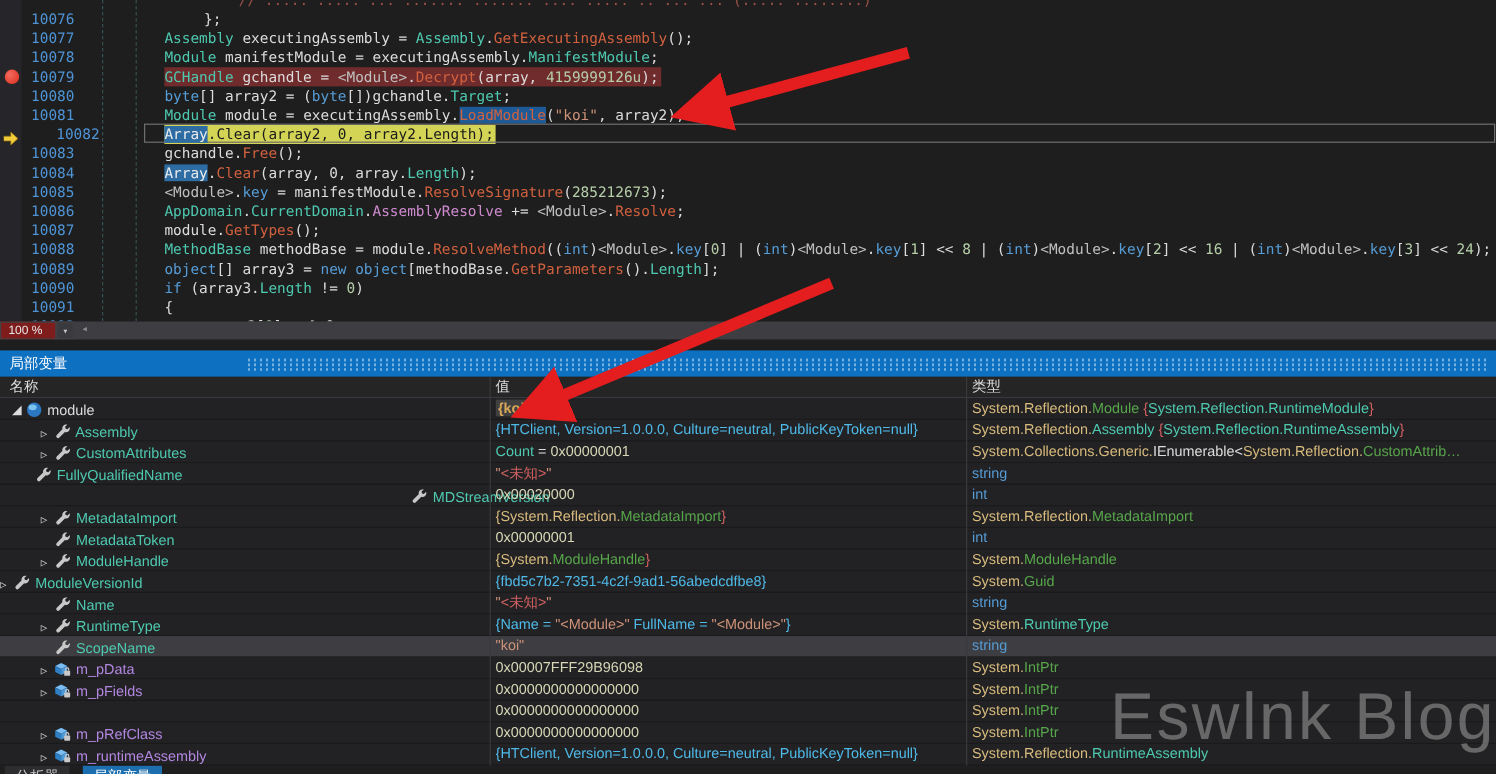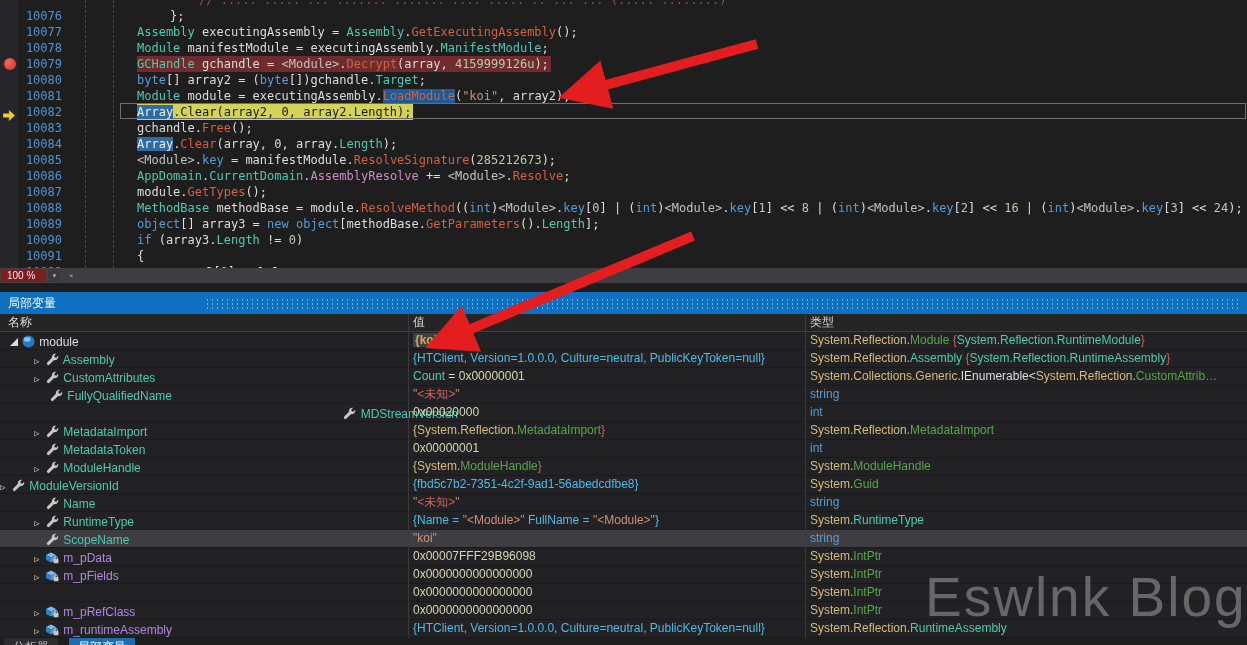--- a/index.html
+++ b/index.html
@@ -80,21 +80,21 @@
     <div class="indent-guide" style="left:85px"></div>
     <div class="indent-guide" style="left:113px"></div>
     <div id="bp-margin"></div>
     <div id="gutter">
         <div class="lnum" style="top: 8px;">10076</div>
         <div class="lnum" style="top: 24px;">10077</div>
         <div class="lnum" style="top: 40px;">10078</div>
         <div class="lnum" style="top: 56px;">10079</div>
         <div class="lnum" style="top: 72px;">10080</div>
         <div class="lnum" style="top: 88px;">10081</div>
-        <div class="lnum" style="top: 104px;">10082</div>
+        <div class="lnum" style="top: 104px; margin-left: 21px;">10082</div>
         <div class="lnum" style="top: 120px;">10083</div>
         <div class="lnum" style="top: 136px;">10084</div>
         <div class="lnum" style="top: 152px;">10085</div>
         <div class="lnum" style="top: 168px;">10086</div>
         <div class="lnum" style="top: 184px;">10087</div>
         <div class="lnum" style="top: 200px;">10088</div>
         <div class="lnum" style="top: 216px;">10089</div>
         <div class="lnum" style="top: 232px;">10090</div>
         <div class="lnum" style="top: 248px;">10091</div>
         <div class="lnum" style="top: 264px;">10092</div>
@@ -166,21 +166,21 @@
         <div class="typecell"><span class="vy">System.Reflection.</span><span class="vt">Assembly</span><span class="vw"> </span><span class="vr">{</span><span class="vt">System.Reflection.RuntimeAssembly</span><span class="vr">}</span></div>
       </div>
       <div class="lrow" style="top: 36px;">
         <div class="namecell" style="padding-left: 34px; line-height: 17px;"><span class="tree-arrow-c">▷</span><span class="icon-sp"><svg width="13" height="13" viewBox="0 0 16 16">
               <path d="M11.2 1a4 4 0 0 0-3.9 4.9L1.6 11.6a1.9 1.9 0 1 0 2.7 2.7l5.7-5.7A4 4 0 0 0 14.9 3.4l-2.3 2.3-1.9-.5-.5-1.9L12.5 1a4 4 0 0 0-1.3 0z" fill="#c8c8c8"></path>
             </svg></span><span class="vname nm-p"> CustomAttributes</span></div>
         <div class="valcell"><span class="vt">Count</span><span class="vw"> = </span><span class="vp">0x00000001</span></div>
         <div class="typecell"><span class="vy">System.Collections.Generic.</span><span class="vw">IEnumerable&lt;</span><span class="vy">System.Reflection.</span><span class="vg">CustomAttrib…</span></div>
       </div>
       <div class="lrow" style="top: 54px;">
-        <div class="namecell" style="padding-left: 38px; line-height: 17px;"><span class="tree-arrow-c"> </span><span class="icon-sp"><svg width="13" height="13" viewBox="0 0 16 16">
+        <div class="namecell" style="padding-left: 18px; line-height: 17px;"><span class="tree-arrow-c"> </span><span class="icon-sp"><svg width="13" height="13" viewBox="0 0 16 16">
               <path d="M11.2 1a4 4 0 0 0-3.9 4.9L1.6 11.6a1.9 1.9 0 1 0 2.7 2.7l5.7-5.7A4 4 0 0 0 14.9 3.4l-2.3 2.3-1.9-.5-.5-1.9L12.5 1a4 4 0 0 0-1.3 0z" fill="#c8c8c8"></path>
             </svg></span><span class="vname nm-p"> FullyQualifiedName</span></div>
         <div class="valcell"><span class="vo">"</span><span class="vr">&lt;未知&gt;</span><span class="vo">"</span></div>
         <div class="typecell"><span class="vb">string</span></div>
       </div>
       <div class="lrow" style="top: 72px;">
         <div class="namecell" style="padding-left: 50px; line-height: 17px; text-align: right;"><span class="tree-arrow-c"> </span><span class="icon-sp"><svg width="13" height="13" viewBox="0 0 16 16">
               <path d="M11.2 1a4 4 0 0 0-3.9 4.9L1.6 11.6a1.9 1.9 0 1 0 2.7 2.7l5.7-5.7A4 4 0 0 0 14.9 3.4l-2.3 2.3-1.9-.5-.5-1.9L12.5 1a4 4 0 0 0-1.3 0z" fill="#c8c8c8"></path>
             </svg></span><span class="vname nm-p"> MDStreamVersion</span></div>
         <div class="valcell"><span class="vp">0x00020000</span></div>

